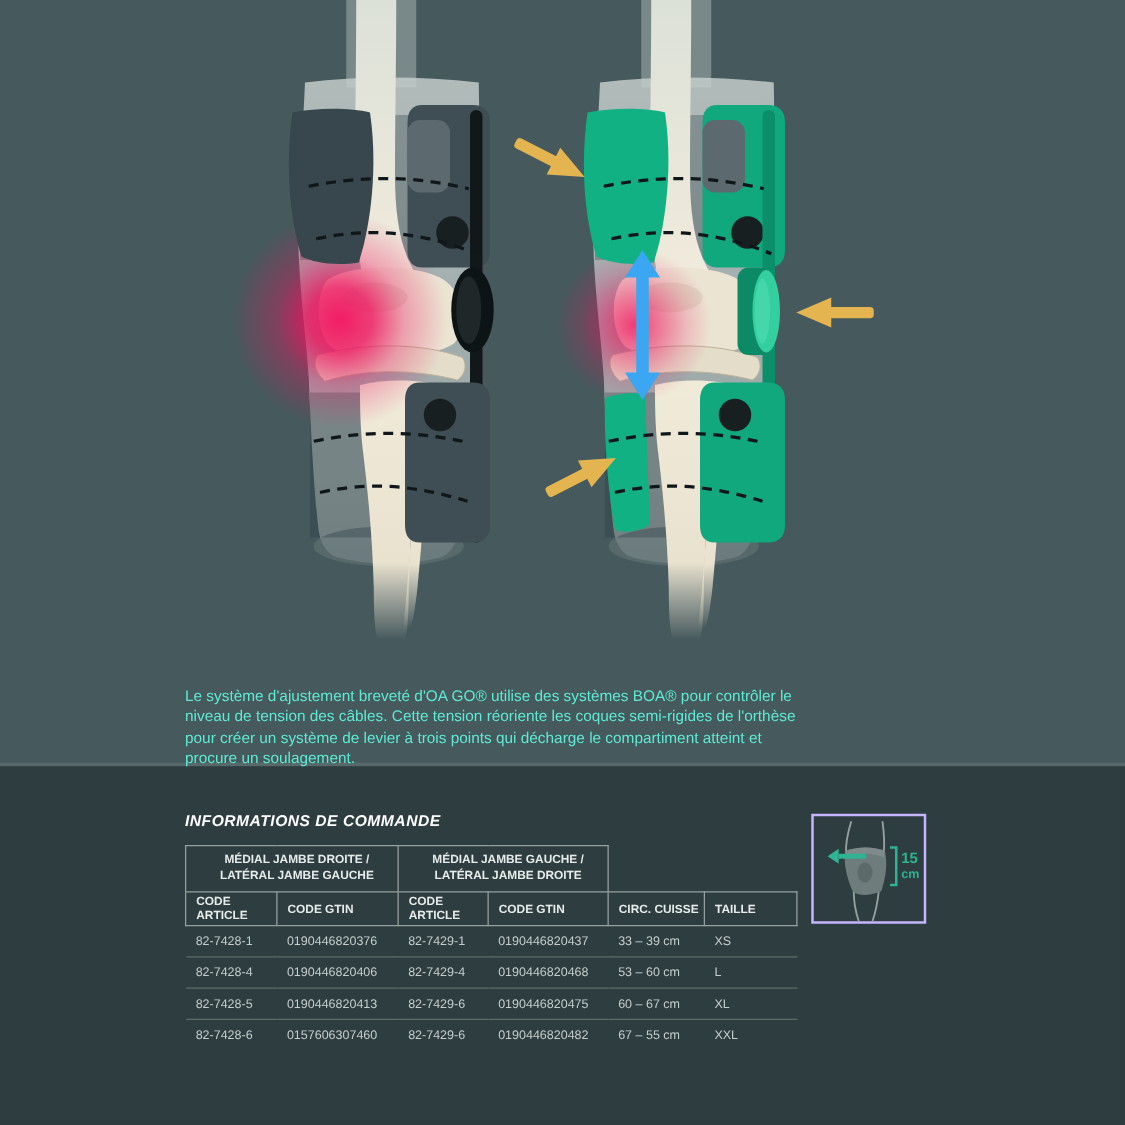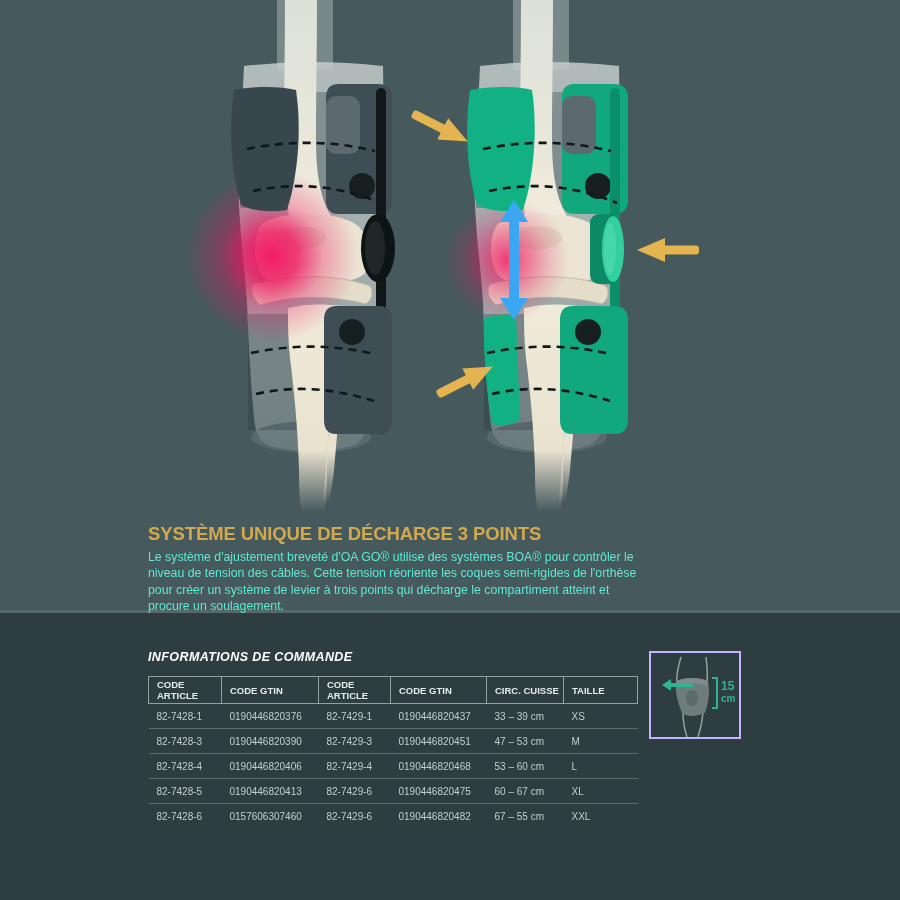--- a/index.html
+++ b/index.html
@@ -139,60 +139,58 @@
       </g>
     </g>
 
     <g fill="#e3b44f">
       <use href="#yarrow" transform="translate(441,128) rotate(27)"></use>
       <use href="#yarrow" transform="translate(667,250) rotate(180)"></use>
       <use href="#yarrow" transform="translate(466,380) rotate(-27)"></use>
     </g>
   </svg>
 
-  <h1 id="main-heading">SYSTÈME UNIQUE DE DÉCHARGE 3 POINTS</h1>
   <p id="main-body">Le système d'ajustement breveté d'OA GO® utilise des systèmes BOA® pour contrôler le niveau de tension des câbles. Cette tension réoriente les coques semi-rigides de l'orthèse pour créer un système de levier à trois points qui décharge le compartiment atteint et procure un soulagement.</p>
 
   <h2 id="order-title">INFORMATIONS DE COMMANDE</h2>
 
   <table id="order-table">
     <colgroup>
       <col style="width:73px">
         <col style="width:97px">
         <col style="width:72px">
       <col style="width:96px">
         <col style="width:77px">
         <col style="width:74px">
     </colgroup>
     <tbody>
+        <tr class="group-row">
+      <th colspan="2">MÉDIAL JAMBE DROITE /
+LATÉRAL JAMBE GAUCHE</th>
+      <th colspan="2">MÉDIAL JAMBE GAUCHE /
+LATÉRAL JAMBE DROITE</th>
+      <th colspan="2" class="no-border"></th>
+    </tr>
     <tr class="cols-row">
       <th>CODE ARTICLE</th>
       <th>CODE GTIN</th>
       <th>CODE ARTICLE</th>
       <th>CODE GTIN</th>
       <th>CIRC. CUISSE</th>
       <th>TAILLE</th>
     </tr>
     <tr class="data-row">
       <td>82-7428-1</td>
       <td>0190446820376</td>
       <td>82-7429-1</td>
       <td>0190446820437</td>
       <td>33 – 39 cm</td>
       <td>XS</td>
     </tr>
     <tr class="data-row">
-      <td>82-7428-3</td>
-      <td>0190446820390</td>
-      <td>82-7429-3</td>
-      <td>0190446820451</td>
-      <td>47 – 53 cm</td>
-      <td>M</td>
-    </tr>
-    <tr class="data-row">
       <td>82-7428-4</td>
       <td>0190446820406</td>
       <td>82-7429-4</td>
       <td>0190446820468</td>
       <td>53 – 60 cm</td>
       <td>L</td>
     </tr>
     <tr class="data-row">
       <td>82-7428-5</td>
       <td>0190446820413</td>

